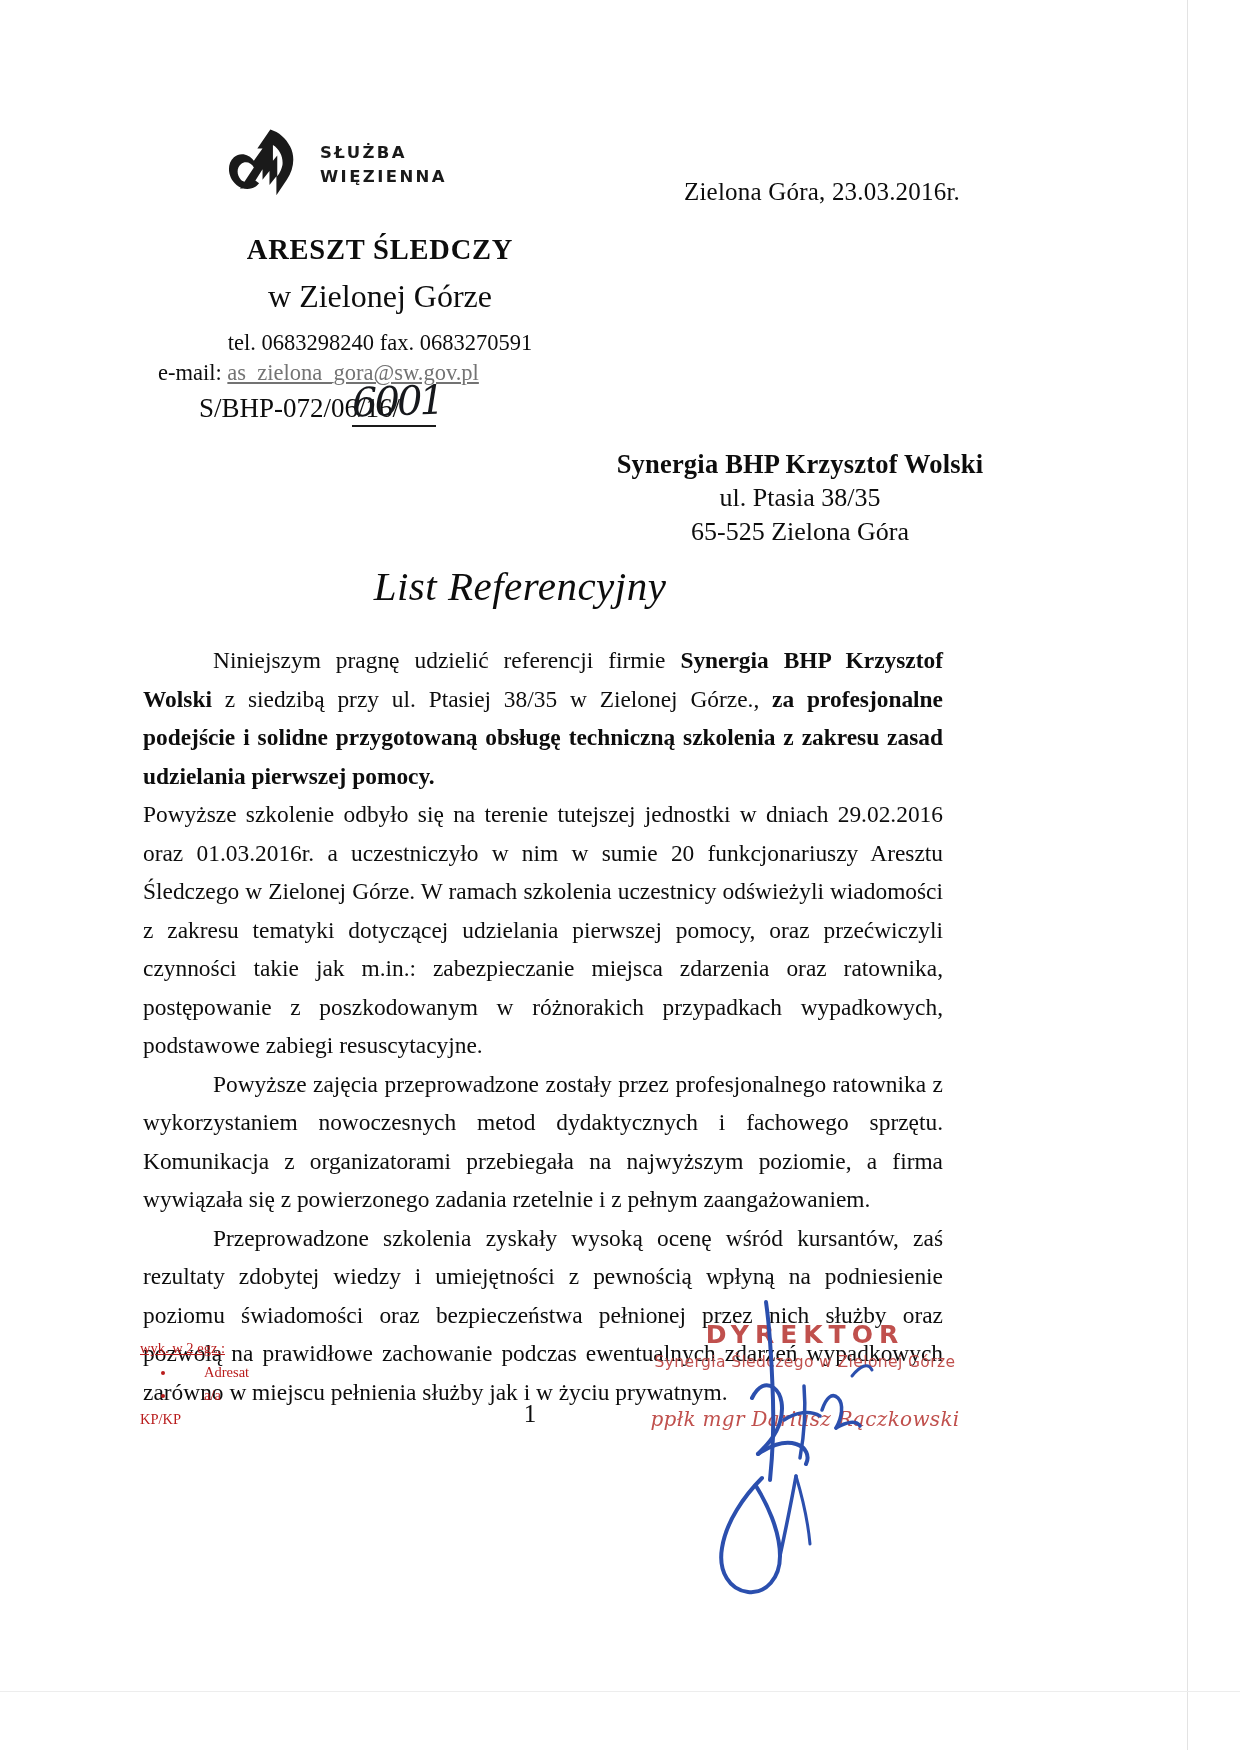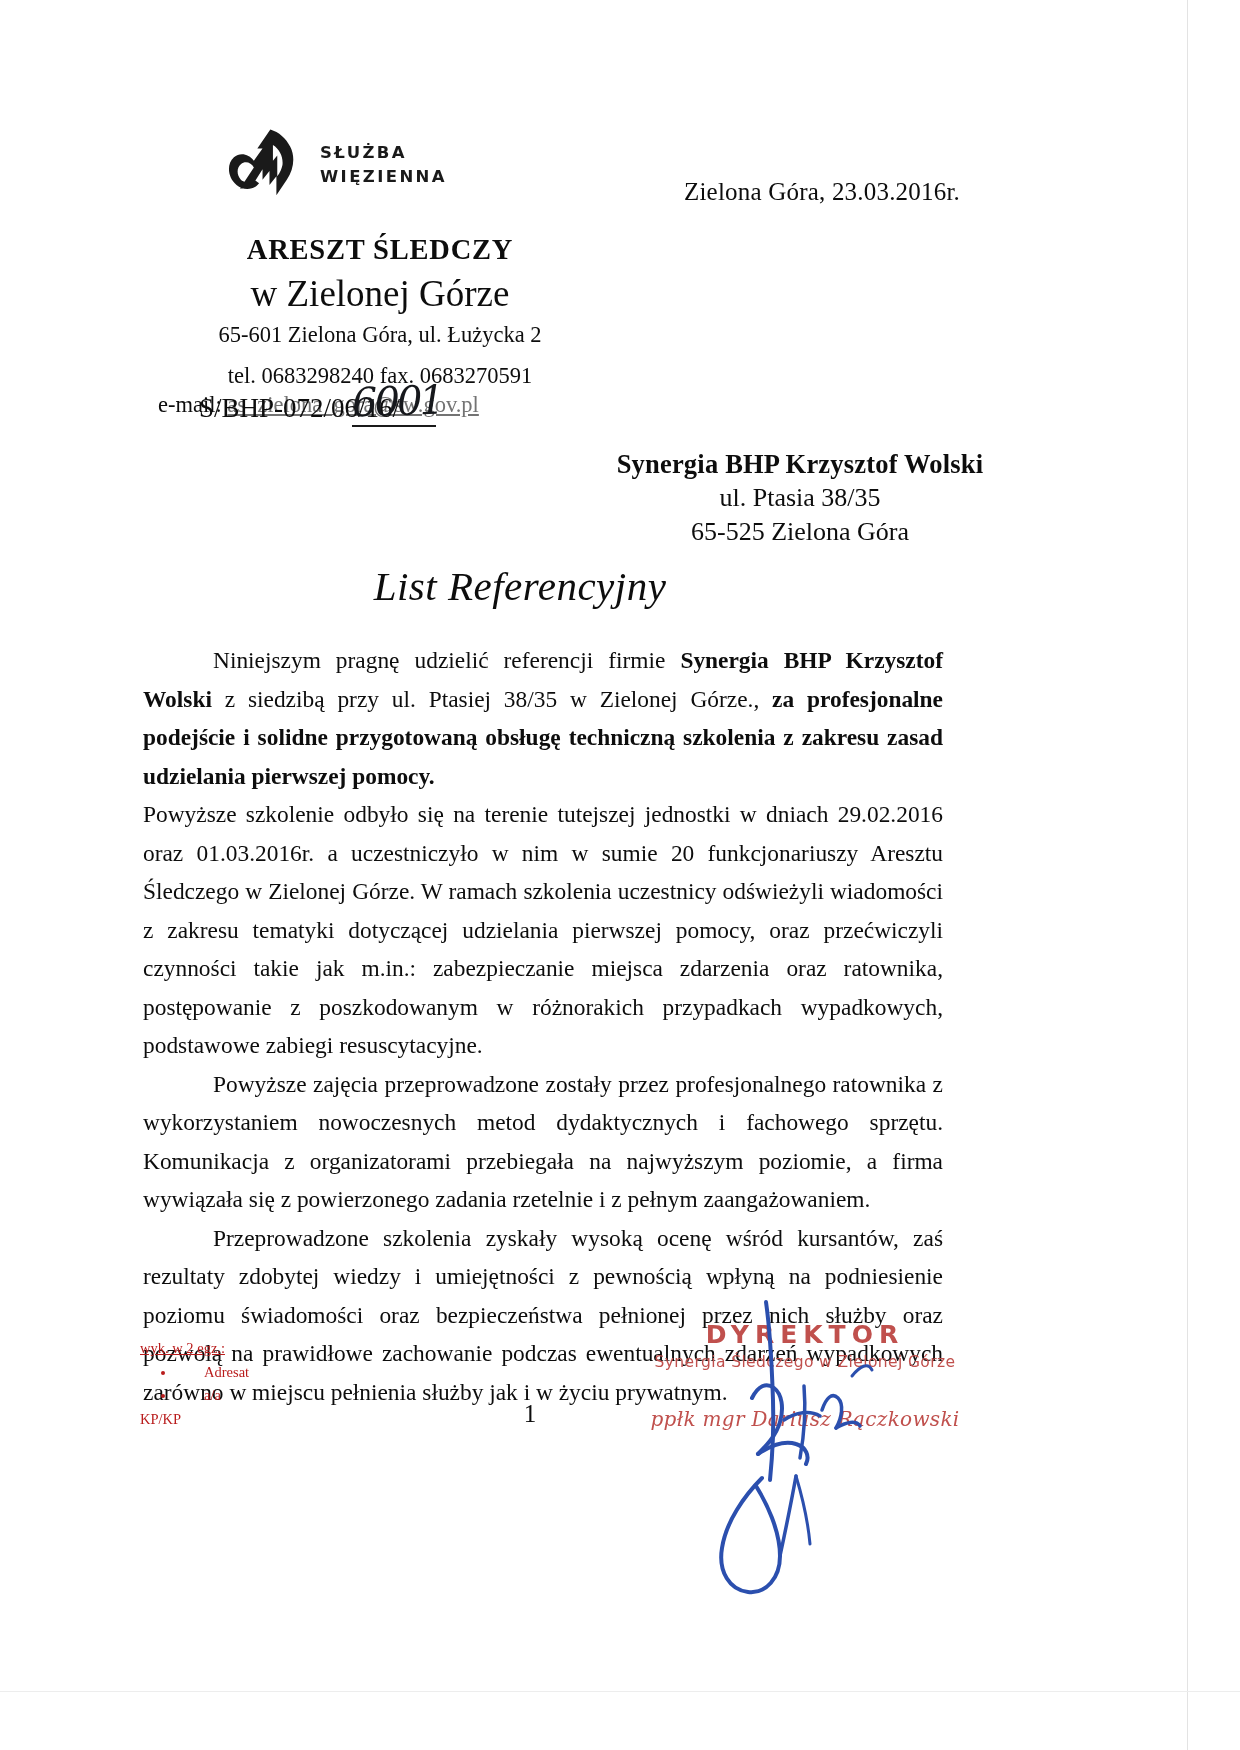--- a/index.html
+++ b/index.html
@@ -74,22 +74,22 @@
     width: 480px;
     text-align: center;
     line-height: 1.28;
   }
   .org-name1 {
     font-size: 28.5px;
     font-weight: bold;
     letter-spacing: 0.8px;
   }
   .org-name2 {
-    font-size: 37px;
-    margin-top: 2px;
+    font-size: 32px;
+    margin-top: 8px;
   }
   .org-addr {
     font-size: 22.5px;
     margin-top: 3px;
   }
   .org-tel {
     font-size: 22.5px;
     margin-top: 12px;
   }
   .org-mail {
@@ -272,21 +272,20 @@
       <div>SŁUŻBA</div>
       <div>WIĘZIENNA</div>
     </div>
   </div>
 
   <div class="doc-date">Zielona Góra, 23.03.2016r.</div>
 
   <div class="org-block">
     <div class="org-name1">ARESZT ŚLEDCZY</div>
     <div class="org-name2">w Zielonej Górze</div>
-    <div class="org-addr">65-601 Zielona Góra,  ul. Łużycka 2</div>
     <div class="org-tel">tel. 0683298240 fax. 0683270591</div>
     <div class="org-mail"><span>e-mail:</span> <span class="maillink">as_zielona_gora@sw.gov.pl</span></div>
   </div>
 
   <div class="ref-line">S/BHP-072/06/16/</div>
   <div class="ref-hand">6001</div>
   <div class="ref-underline"></div>
 
   <div class="recipient">
     <div class="rec-name">Synergia BHP Krzysztof  Wolski</div>

